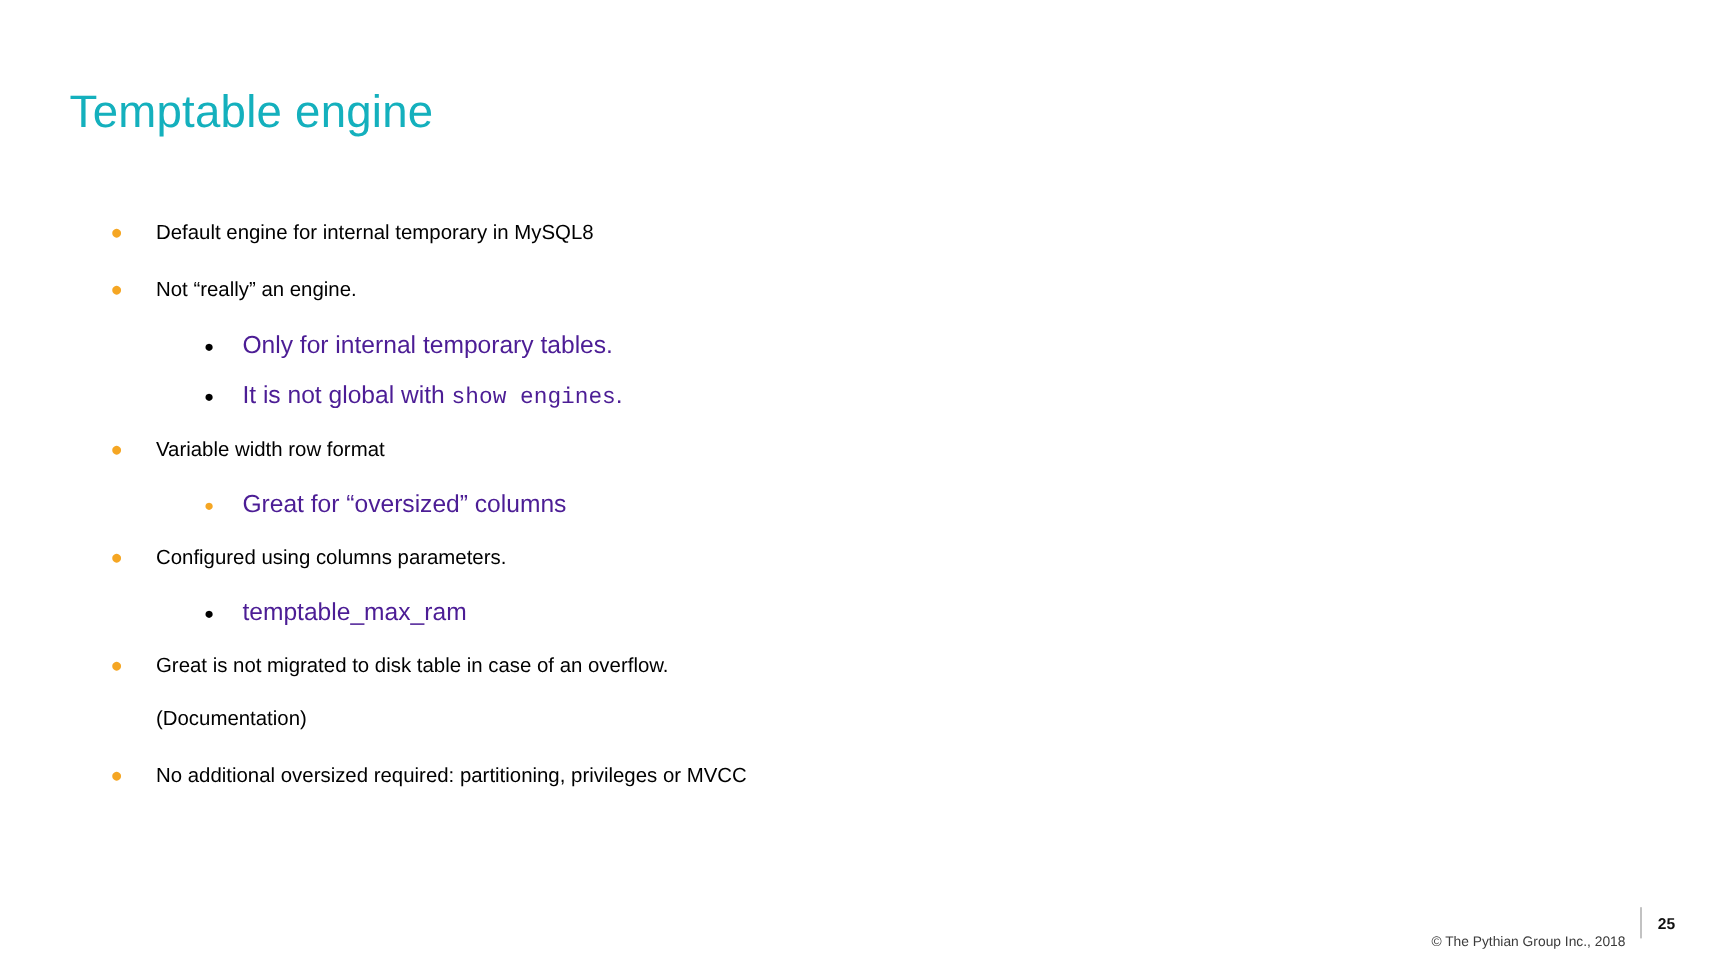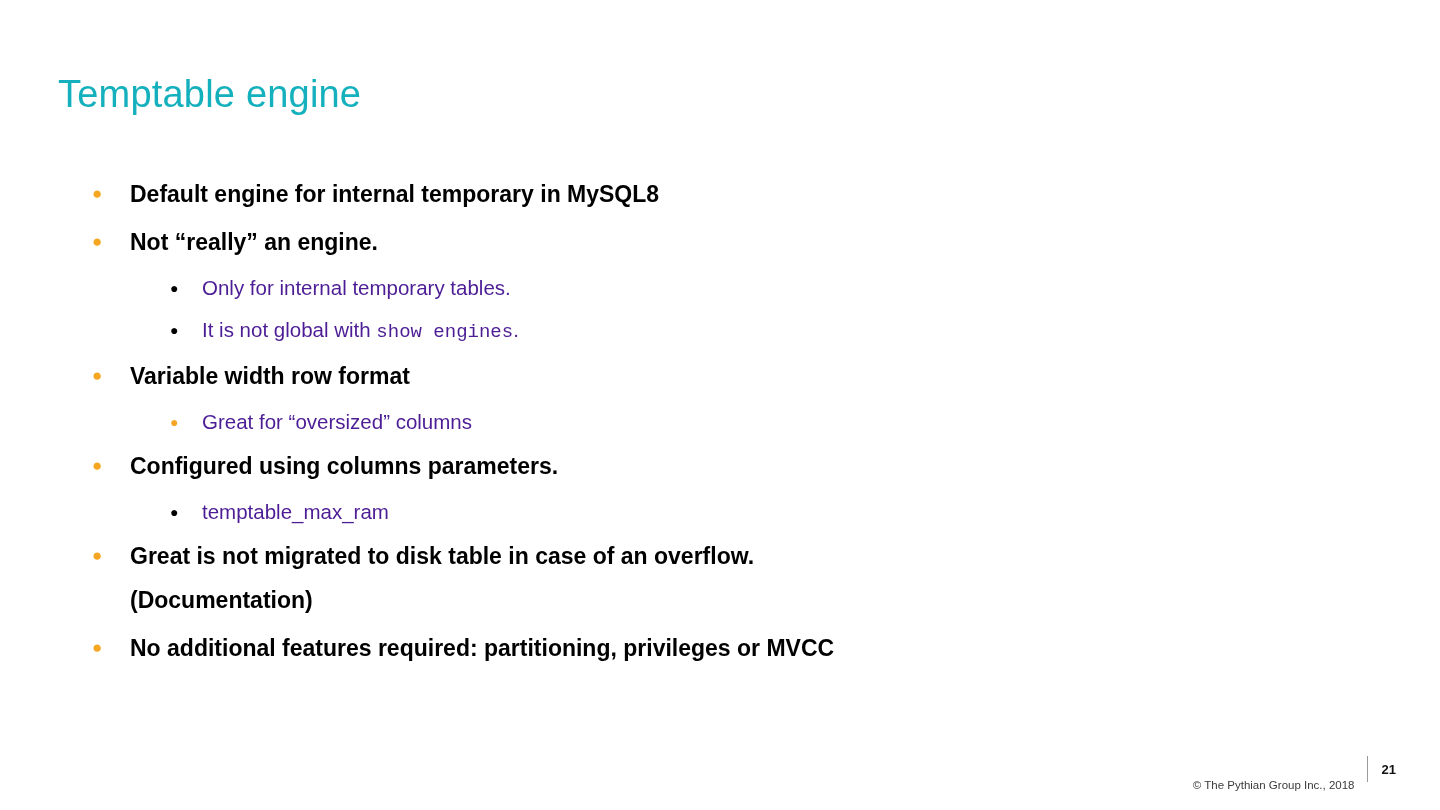--- a/index.html
+++ b/index.html
@@ -48,24 +48,23 @@
     width: 48px;
     flex: 0 0 48px;
     color: #f5a623;
     font-size: 17px;
     line-height: 44px;
     text-align: left;
     padding-left: 10px;
     box-sizing: border-box;
   }
   .lvl1 .text {
-    font-size: 23px;
+    font-size: 17px;
     color: #000000;
     line-height: 44px;
-    font-weight: bold;
   }
   
   .lvl2 {
     margin-bottom: 2px;
   }
   .lvl2 .marker {
     width: 120px;
     flex: 0 0 120px;
     color: #000000;
     font-size: 14px;
@@ -167,24 +166,24 @@
       <span class="marker">●</span>
       <span class="text">
         <span>Great is not migrated to disk table in case of an overflow.</span>
         <br>
         <span>(Documentation)</span>
       </span>
     </div>
 
     <div class="bullet-row lvl1">
       <span class="marker">●</span>
-      <span class="text">No additional features required: partitioning, privileges or MVCC</span>
+      <span class="text">No additional oversized required: partitioning, privileges or MVCC</span>
     </div>
 
   </div>
 
   <div class="footer">
     <span class="footer-copy">© The Pythian Group Inc., 2018</span>
     <span class="footer-divider"></span>
-    <span class="footer-page">21</span>
+    <span class="footer-page">25</span>
   </div>
 
 </div>
 
 </body></html>

